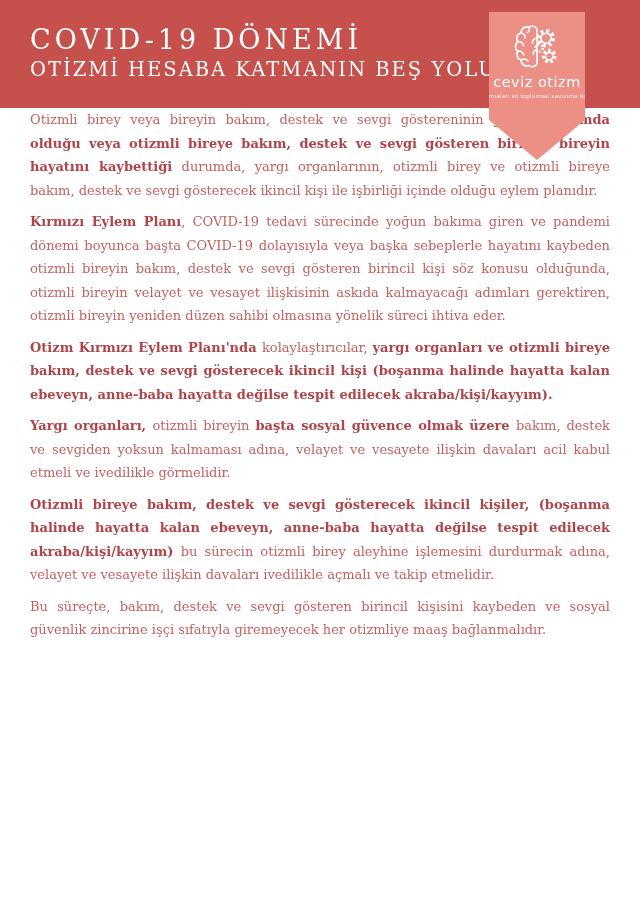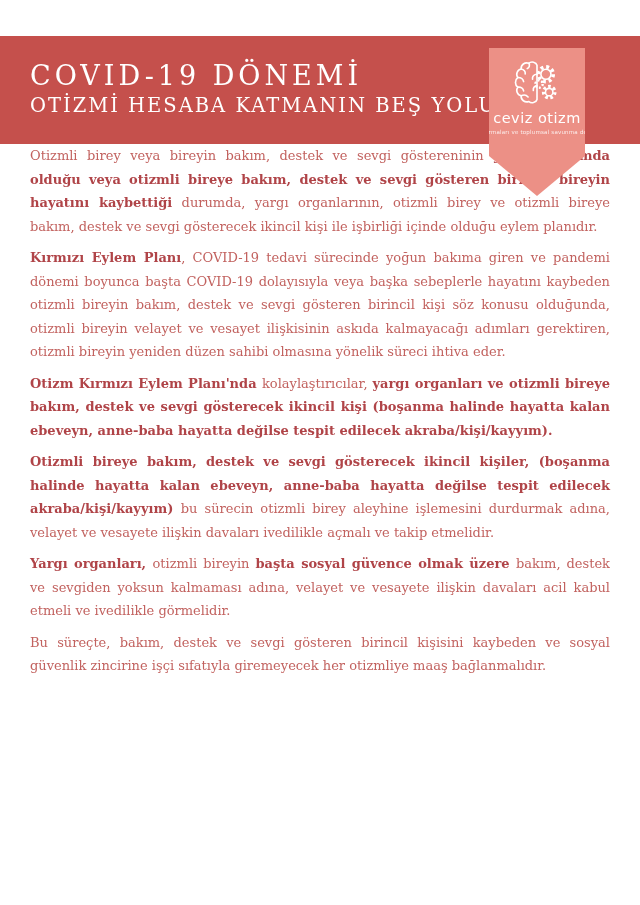--- a/index.html
+++ b/index.html
@@ -15,21 +15,20 @@
 
   
   .banner {
     position: relative;
     height: 108px;
     background: var(--banner-bg, #c5504c);
   }
   .banner-text {
     padding: 24px 18px 0 30px;
     color: var(--banner-fg, #ffffff);
-    margin-top: 36px;
   }
   .banner-title {
     margin: 0;
     font-size: 27px;
     font-weight: 500;
     letter-spacing: 4px;
     line-height: 1.15;
   }
   .banner-subtitle {
     margin: 3px 0 0 0;
@@ -129,16 +128,16 @@
     </svg>
     <div class="logo-name">ceviz otizm</div>
     <div class="logo-tagline">araştırmaları ve toplumsal savunma derneği</div>
   </aside>
 </header>
 
 <main class="content">
     <p><span>Otizmli birey veya bireyin bakım, destek ve sevgi göstereninin </span><b>yoğun bakımda olduğu veya otizmli bireye bakım, destek ve sevgi gösteren birincil bireyin hayatını kaybettiği</b><span> durumda, yargı organlarının, otizmli birey ve otizmli bireye bakım, destek ve sevgi gösterecek ikincil kişi ile işbirliği içinde olduğu eylem planıdır.</span></p>
     <p><b>Kırmızı Eylem Planı</b><span>, COVID-19 tedavi sürecinde yoğun bakıma giren ve pandemi dönemi boyunca başta COVID-19 dolayısıyla veya başka sebeplerle hayatını kaybeden otizmli bireyin bakım, destek ve sevgi gösteren birincil kişi söz konusu olduğunda, otizmli bireyin velayet ve vesayet ilişkisinin askıda kalmayacağı adımları gerektiren, otizmli bireyin yeniden düzen sahibi olmasına yönelik süreci ihtiva eder.</span></p>
     <p><b>Otizm Kırmızı Eylem Planı'nda </b><span>kolaylaştırıcılar, </span><b>yargı organları ve otizmli bireye bakım, destek ve sevgi gösterecek ikincil kişi (boşanma halinde hayatta kalan ebeveyn, anne-baba hayatta değilse tespit edilecek akraba/kişi/kayyım).</b></p>
+    <p><b>Yargı organları, </b><span>otizmli bireyin </span><b>başta sosyal güvence olmak üzere </b><span>bakım, destek ve sevgiden yoksun kalmaması adına, velayet ve vesayete ilişkin davaları acil kabul etmeli ve ivedilikle görmelidir.</span></p>
     <p><b>Otizmli bireye bakım, destek ve sevgi gösterecek ikincil kişiler, (boşanma halinde hayatta kalan ebeveyn, anne-baba hayatta değilse tespit edilecek akraba/kişi/kayyım) </b><span>bu sürecin otizmli birey aleyhine işlemesini durdurmak adına, velayet ve vesayete ilişkin davaları ivedilikle açmalı ve takip etmelidir.</span></p>
-    <p><b>Yargı organları, </b><span>otizmli bireyin </span><b>başta sosyal güvence olmak üzere </b><span>bakım, destek ve sevgiden yoksun kalmaması adına, velayet ve vesayete ilişkin davaları acil kabul etmeli ve ivedilikle görmelidir.</span></p>
     <p><span>Bu süreçte, bakım, destek ve sevgi gösteren birincil kişisini kaybeden ve sosyal güvenlik zincirine işçi sıfatıyla giremeyecek her otizmliye maaş bağlanmalıdır.</span></p>
   </main>
 
 </body></html>

